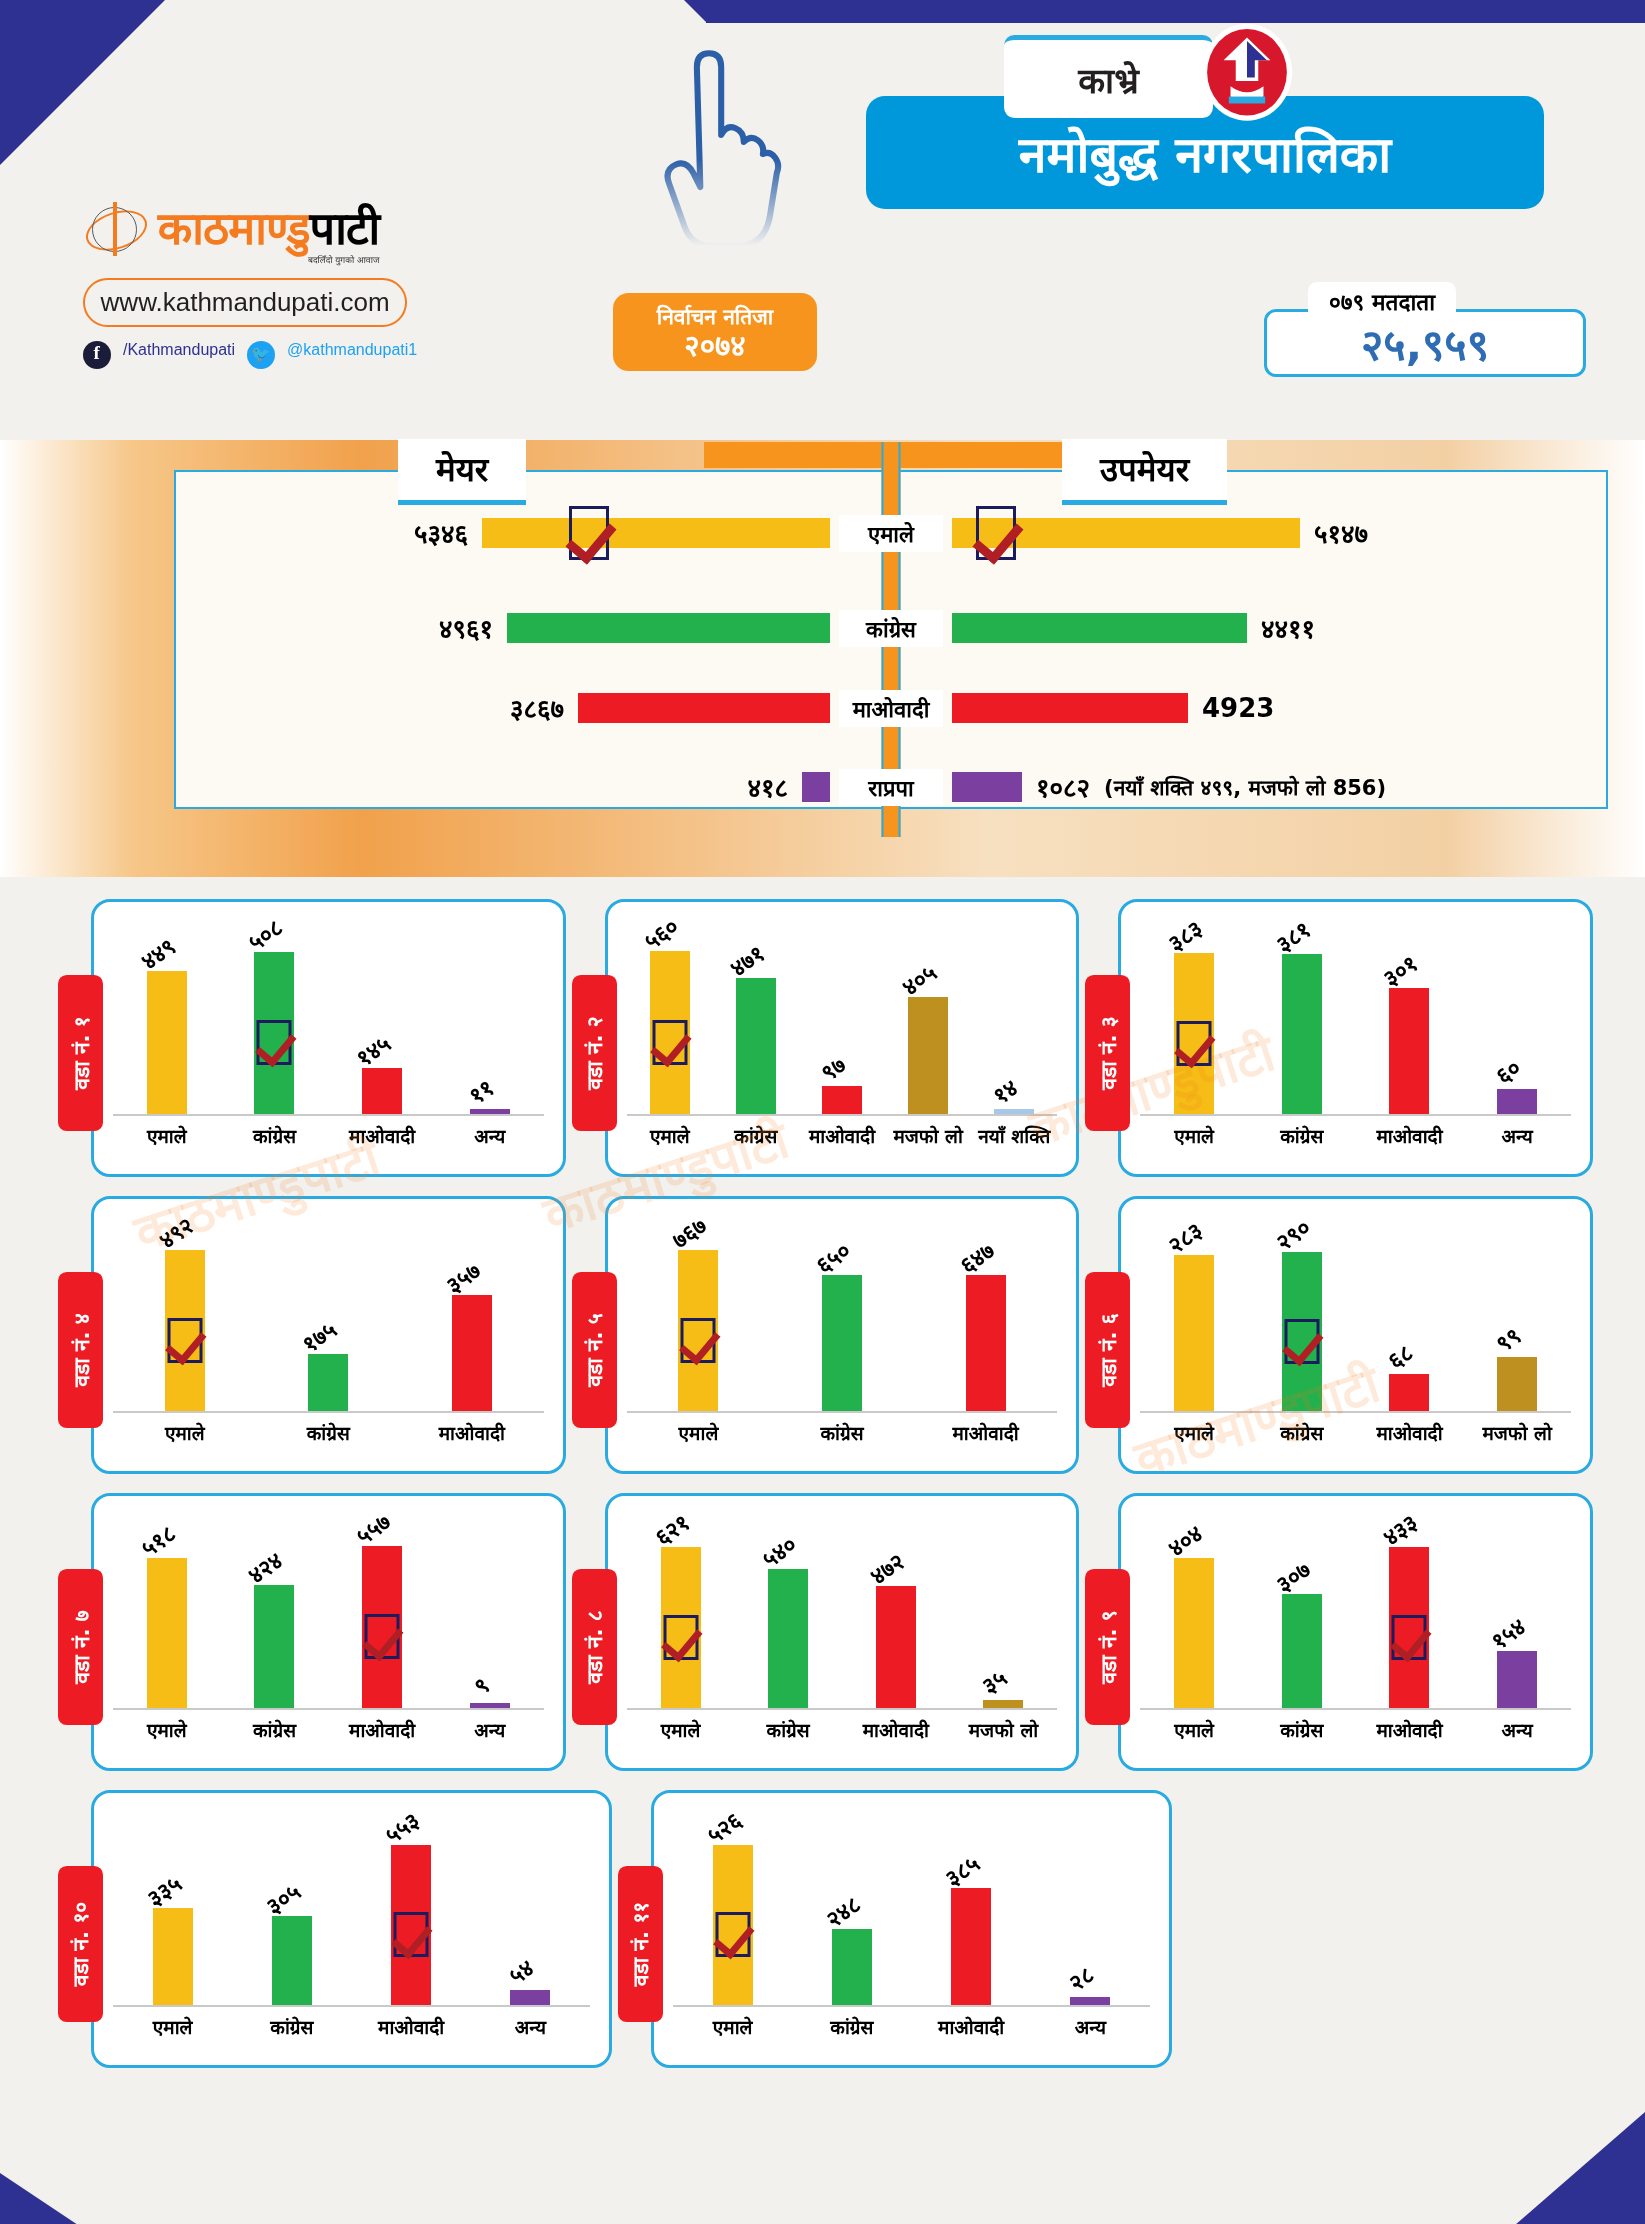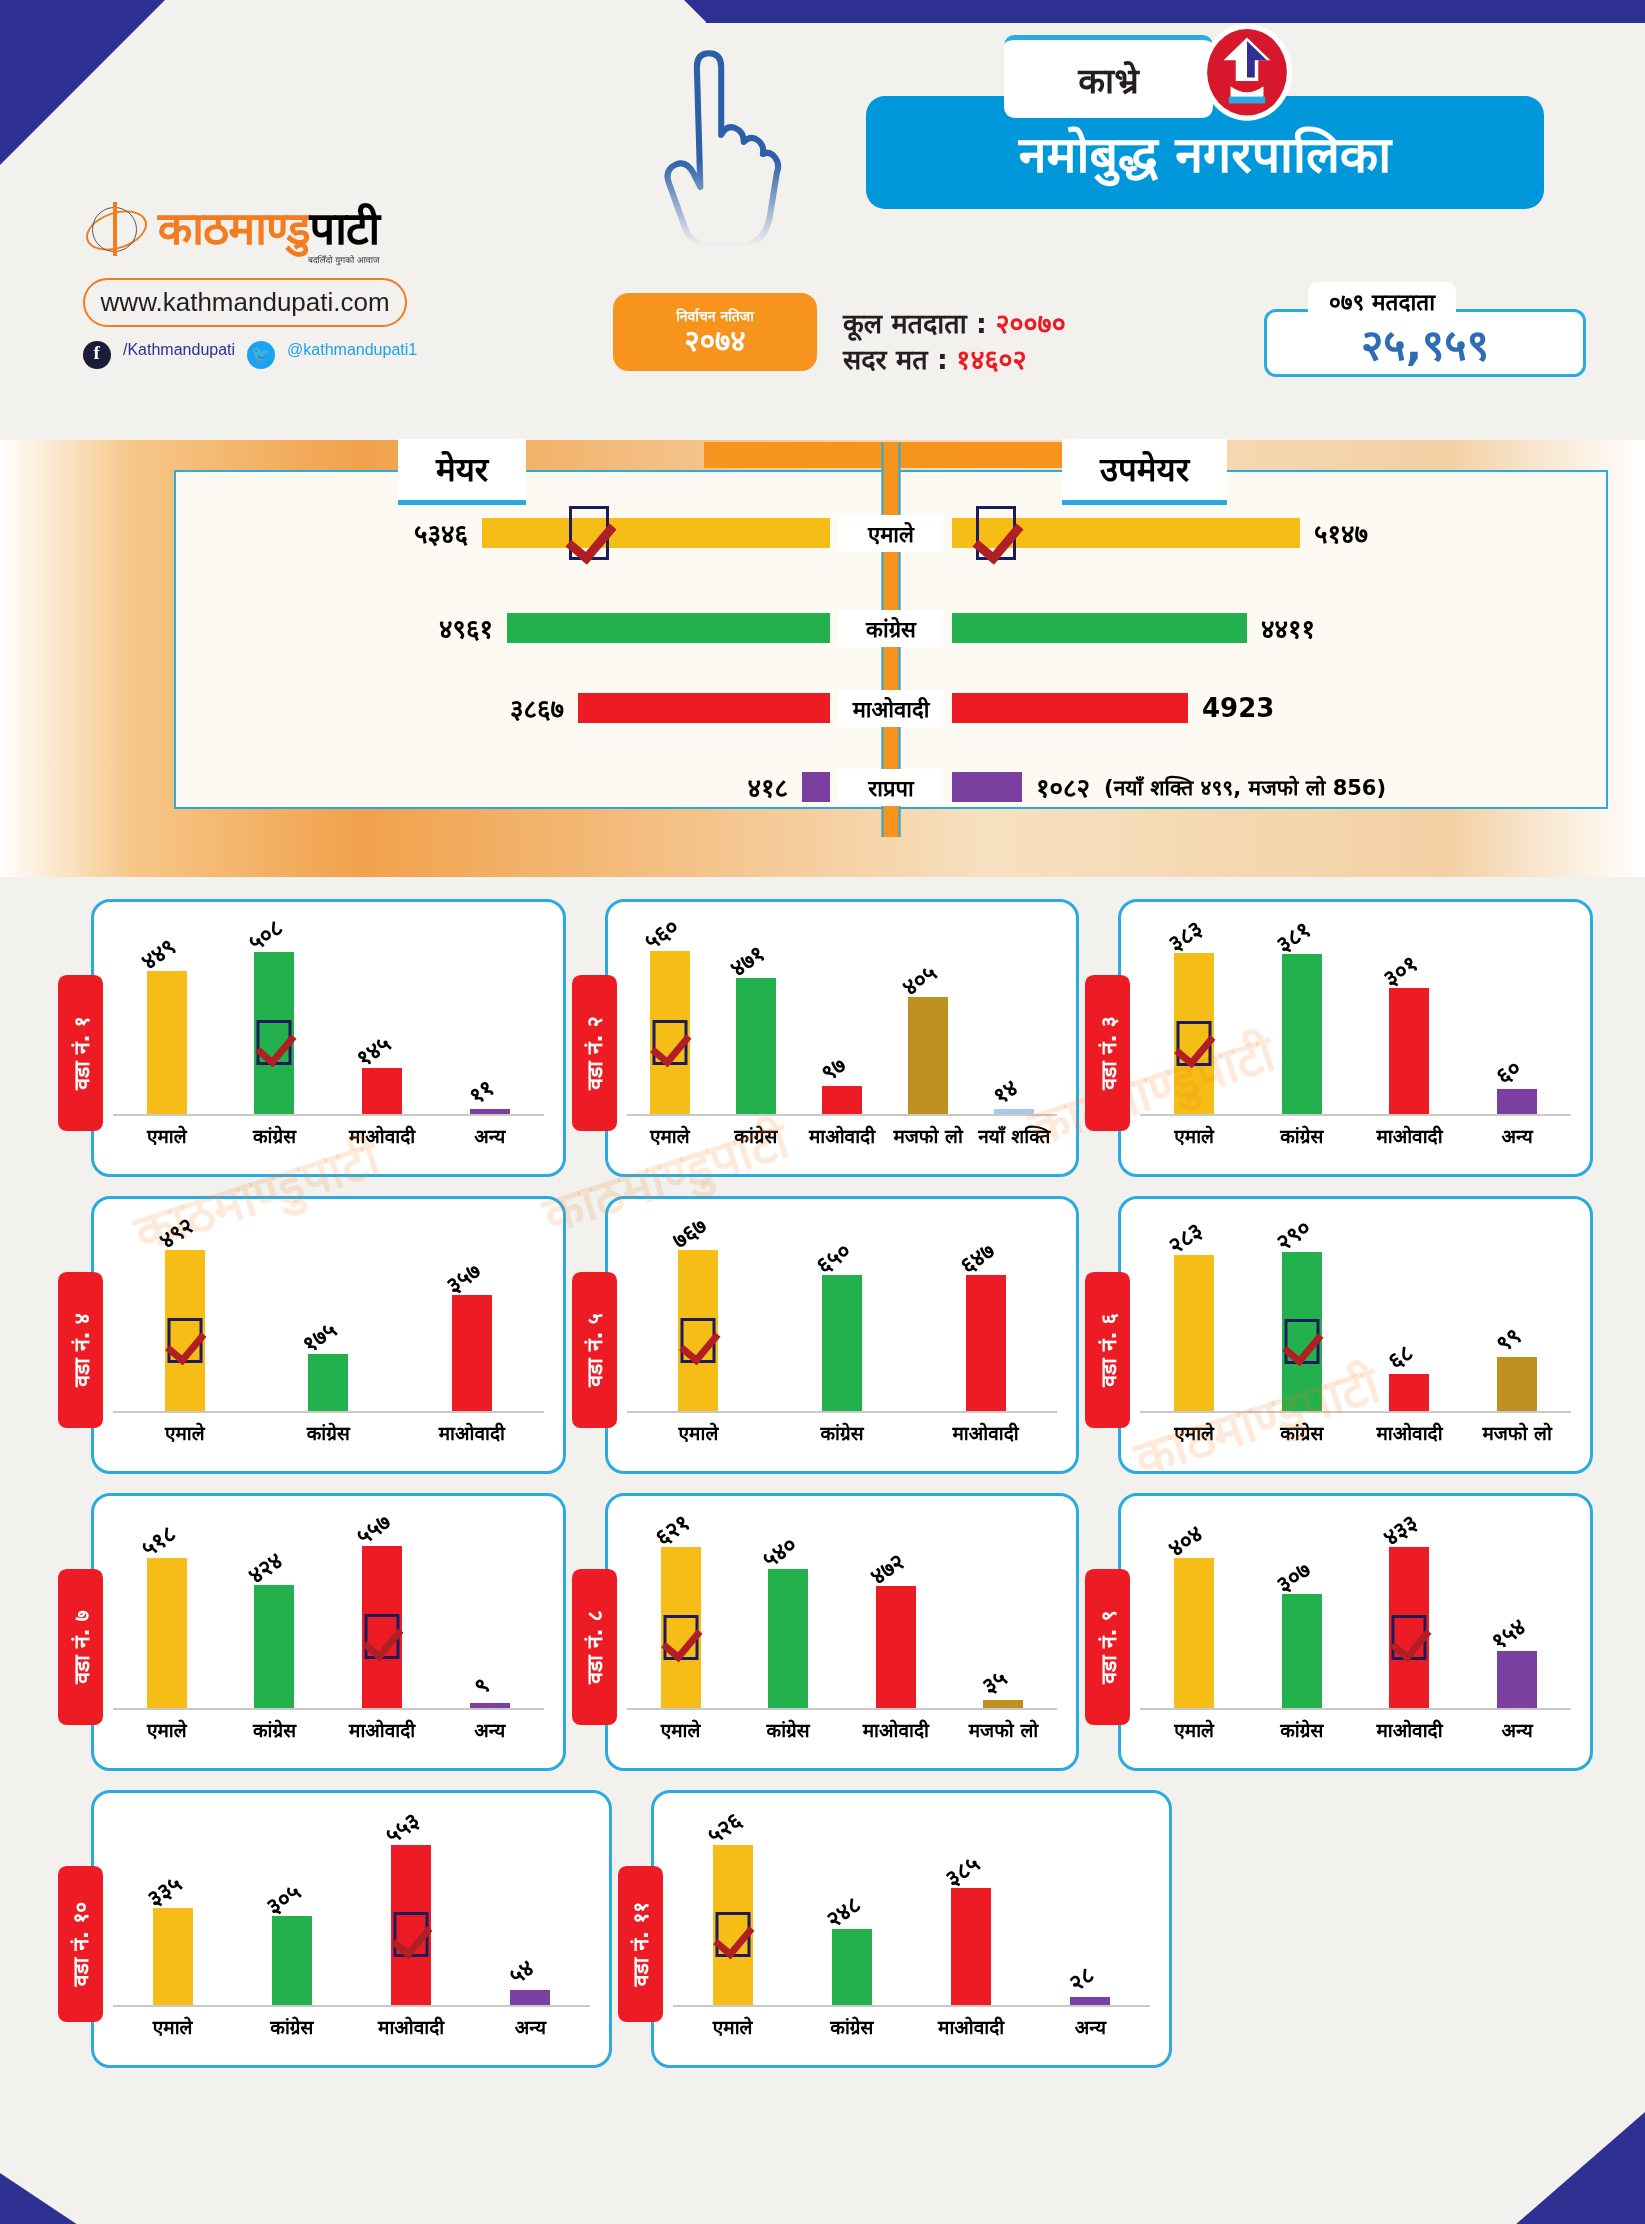--- a/index.html
+++ b/index.html
@@ -97,21 +97,21 @@
   .finger svg { width: 100%; height: 100%; }
 
   .nirwachan {
     position: absolute; left: 613px; top: 293px;
     width: 204px; height: 78px;
     background: #f7941e;
     border-radius: 15.6px;
     color: #fff; text-align: center;
     display: flex; flex-direction: column; justify-content: center;
   }
-  .nirwachan .l1 { font-size: 14px; font-weight: bold; }
+  .nirwachan .l1 { font-size: 21px; font-weight: bold; }
   .nirwachan .l2 { font-size: 29.5px; font-weight: bold; line-height: 1.1; }
 
   .votestats { position: absolute; left: 843px; top: 306px; font-size: 27px; line-height: 1.35; white-space: nowrap; }
   .votestats .lbl { color: #231f20; font-weight: bold; }
   .votestats .num { color: #ed1c24; font-weight: bold; }
 
   .kabhre {
     position: absolute; left: 1004px; top: 35px;
     width: 209px; height: 83px;
     background: #fff; border-radius: 10.4px;
@@ -290,30 +290,20 @@
       </defs>
       <path d="M62 22 q0-16 14-16 q14 0 14 16 l0 78 q6-12 16-8 q10 4 10 16 q8-8 16-2 q8 6 6 16 q8-4 14 4 q6 8 2 18 l-8 50 q-6 34 -38 34 l-28 0 q-24 0 -32-22 l-18-50 q-6-16 8-22 q12-5 20 10 l8 16 z" fill="none" stroke="url(#fg)" stroke-width="7" stroke-linejoin="round"></path>
     </svg>
   </div>
 
   <div class="nirwachan">
     <div class="l1">निर्वाचन नतिजा</div>
     <div class="l2">२०७४</div>
   </div>
 
-  <div class="votestats">
-    <div>
-      <span class="lbl">कूल मतदाता :</span>
-      <span class="num">२००७०</span>
-    </div>
-    <div>
-      <span class="lbl">सदर मत :</span>
-      <span class="num">१४६०२</span>
-    </div>
-  </div>
 
   <div class="kabhre">काभ्रे</div>
   <div class="palika">नमोबुद्ध नगरपालिका</div>
 
   <div class="emblem">
     <svg viewBox="0 0 110 120">
       <ellipse cx="55" cy="58" rx="52" ry="56" fill="#fff"></ellipse>
       <ellipse cx="55" cy="58" rx="46" ry="50" fill="#d7172b"></ellipse>
       <path d="M28 44 L55 18 L82 44 L68 44 L68 68 L42 68 L42 44 Z" fill="#fff"></path>
       <path d="M55 22 L78 44 L64 44 L64 64 L55 64 Z" fill="#2e3192"></path>

